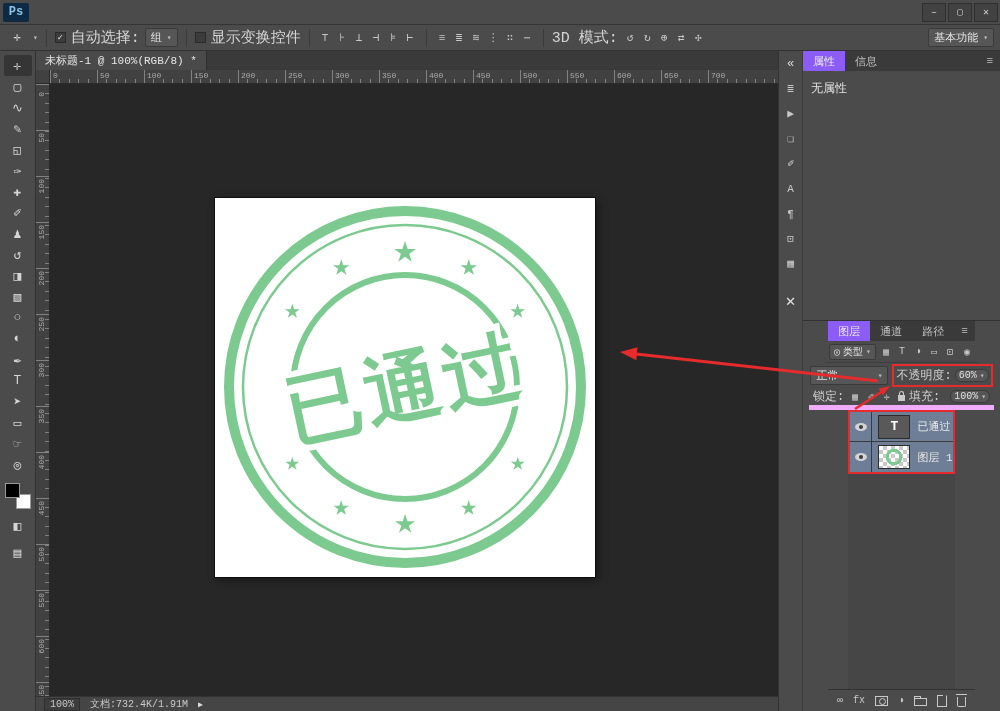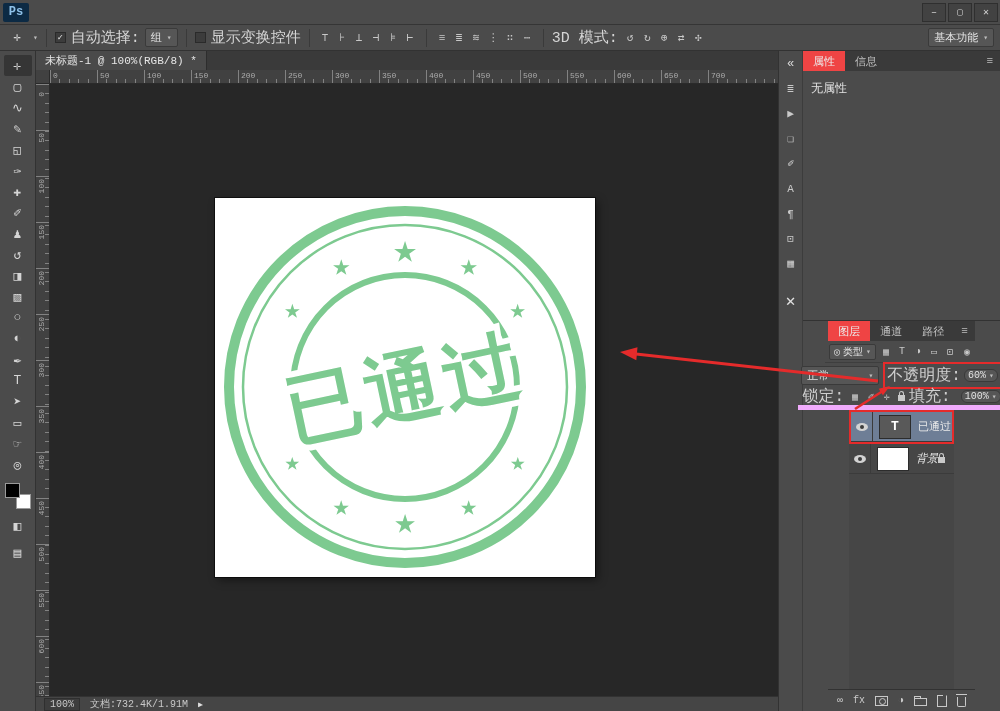--- a/index.html
+++ b/index.html
@@ -91,39 +91,39 @@
   .icon-strip { width:24px; flex:0 0 24px; border-right:1px solid #3c3c3c; display:flex;
     flex-direction:column; align-items:center; padding-top:4px; gap:8px; }
   .strip-icon { width:20px; height:17px; display:flex; align-items:center; justify-content:center;
     color:#c9c9c9; font-size:11px; }
   .strip-icon[data-name="collapse-panels-icon"] { font-size:12px; color:#d9d9d9; }
   .strip-icon[data-name="close-panel-icon"] { font-size:16px; margin-top:12px; color:#e2e2e2; }
 
   .panels-col { flex:1; display:flex; flex-direction:column; min-width:0; }
   .panel-tabs { height:20px; flex:0 0 20px; background:#3a3a3a; display:flex; align-items:stretch; }
   .ptab { padding:3px 10px 2px; font-size:11px; color:#c2c2c2; display:flex; align-items:center; }
-  .ptab.active { background:#ef4444; color:#ececec; }
+  .ptab.active { background:#8b5cf6; color:#ececec; }
   .panel-menu { margin-left:auto; padding:0 7px; color:#bdbdbd; display:flex; align-items:center; font-size:11px; }
 
   .props-panel { height:270px; flex:0 0 270px; display:flex; flex-direction:column;
     border-bottom:1px solid #323232; }
   .props-body { flex:1; padding:9px 8px; font-size:12px; color:#e2e2e2; }
 
   .layers-panel { flex:1; display:flex; flex-direction:column; min-height:0;align-items:center; }
   .filter-row { height:22px; flex:0 0 22px; display:flex; align-items:center; gap:3px;
     padding:0 4px; border-bottom:1px solid #3e3e3e; }
   .f-dd { padding:0 4px; gap:3px; font-size:10px; }
   .f-icon { width:14px; text-align:center; font-size:10px; color:#c9c9c9; }
   .f-toggle { margin-left:auto; }
   .blend-row { height:25px; flex:0 0 25px; display:flex; align-items:center; gap:4px; padding:0 4px; }
   .blend-dd { width:78px; justify-content:space-between; }
   .opacity-ctl { margin-left:auto; display:flex; align-items:center; gap:3px;
     border:2px solid #e52b2b; padding:1px 2px; }
   .mini-dd { padding:0 3px; gap:3px; font-size:10px;border-radius:6px; }
-  .ctl-label { font-size:16px; color:#cfcfcf; white-space:nowrap; }
+  .ctl-label { font-size:12px; color:#cfcfcf; white-space:nowrap; }
   .lock-row { height:22px; flex:0 0 22px; display:flex; align-items:center; gap:4px;
     padding:0 4px; border-bottom:5px solid #f0abfc; }
   .fill-ctl { margin-left:auto; display:flex; align-items:center; gap:10px; }
 
   .layers-list { flex:1; background:#464646; position:relative; overflow:hidden;
     display:flex; flex-direction:column; }
   .red-wrap { border:2px solid #e52b2b; }
   .layer-row { height:30px; flex:0 0 30px; display:flex; align-items:center;
     border-bottom:1px solid #3b3b3b; background:#464646; }
   .layer-row.selected { background:#6e7e96; }
@@ -432,28 +432,27 @@
 
           <div class="layers-list" data-name="layers-list">
             <div class="red-wrap" data-name="selected-layers-highlight">
               <div class="layer-row selected" data-name="layer-row-text">
                 <span class="eye-cell" data-name="visibility-cell">
                     <span class="eye" data-name="eye-icon"></span>
                   </span>
                 <span class="thumb text-thumb" data-name="text-layer-thumbnail">T</span>
                 <span class="layer-name" data-name="layer-name">已通过</span>
               </div>
-            </div>
-            <div class="layer-row" data-name="layer-row-background">
-              <span class="eye-cell" data-name="visibility-cell">
-                  <span class="eye" data-name="eye-icon"></span>
-                </span>
-              <span class="thumb bg-thumb" data-name="background-layer-thumbnail"></span>
-              <span class="layer-name bg-name" data-name="layer-name">背景</span>
-              <span class="mini-lock row-lock" data-name="layer-lock-icon"></span>
+              <div class="layer-row selected" style="border-bottom:none" data-name="layer-row-image">
+                <span class="eye-cell" data-name="visibility-cell">
+                    <span class="eye" data-name="eye-icon"></span>
+                  </span>
+                <span class="thumb img-thumb" data-name="image-layer-thumbnail"></span>
+                <span class="layer-name" data-name="layer-name">图层 1</span>
+              </div>
             </div>
           </div>
 
           <div class="layers-footer" data-name="layers-panel-footer">
             <span class="foot-icon" data-name="link-layers-icon">∞</span>
             <span class="foot-icon" data-name="layer-style-fx-icon">fx</span>
             <span class="foot-icon icon-mask" data-name="add-layer-mask-icon"></span>
             <span class="foot-icon" data-name="adjustment-layer-icon">◑</span>
             <span class="foot-icon icon-folder" data-name="new-group-icon"></span>
             <span class="foot-icon icon-newlayer" data-name="new-layer-icon"></span>

